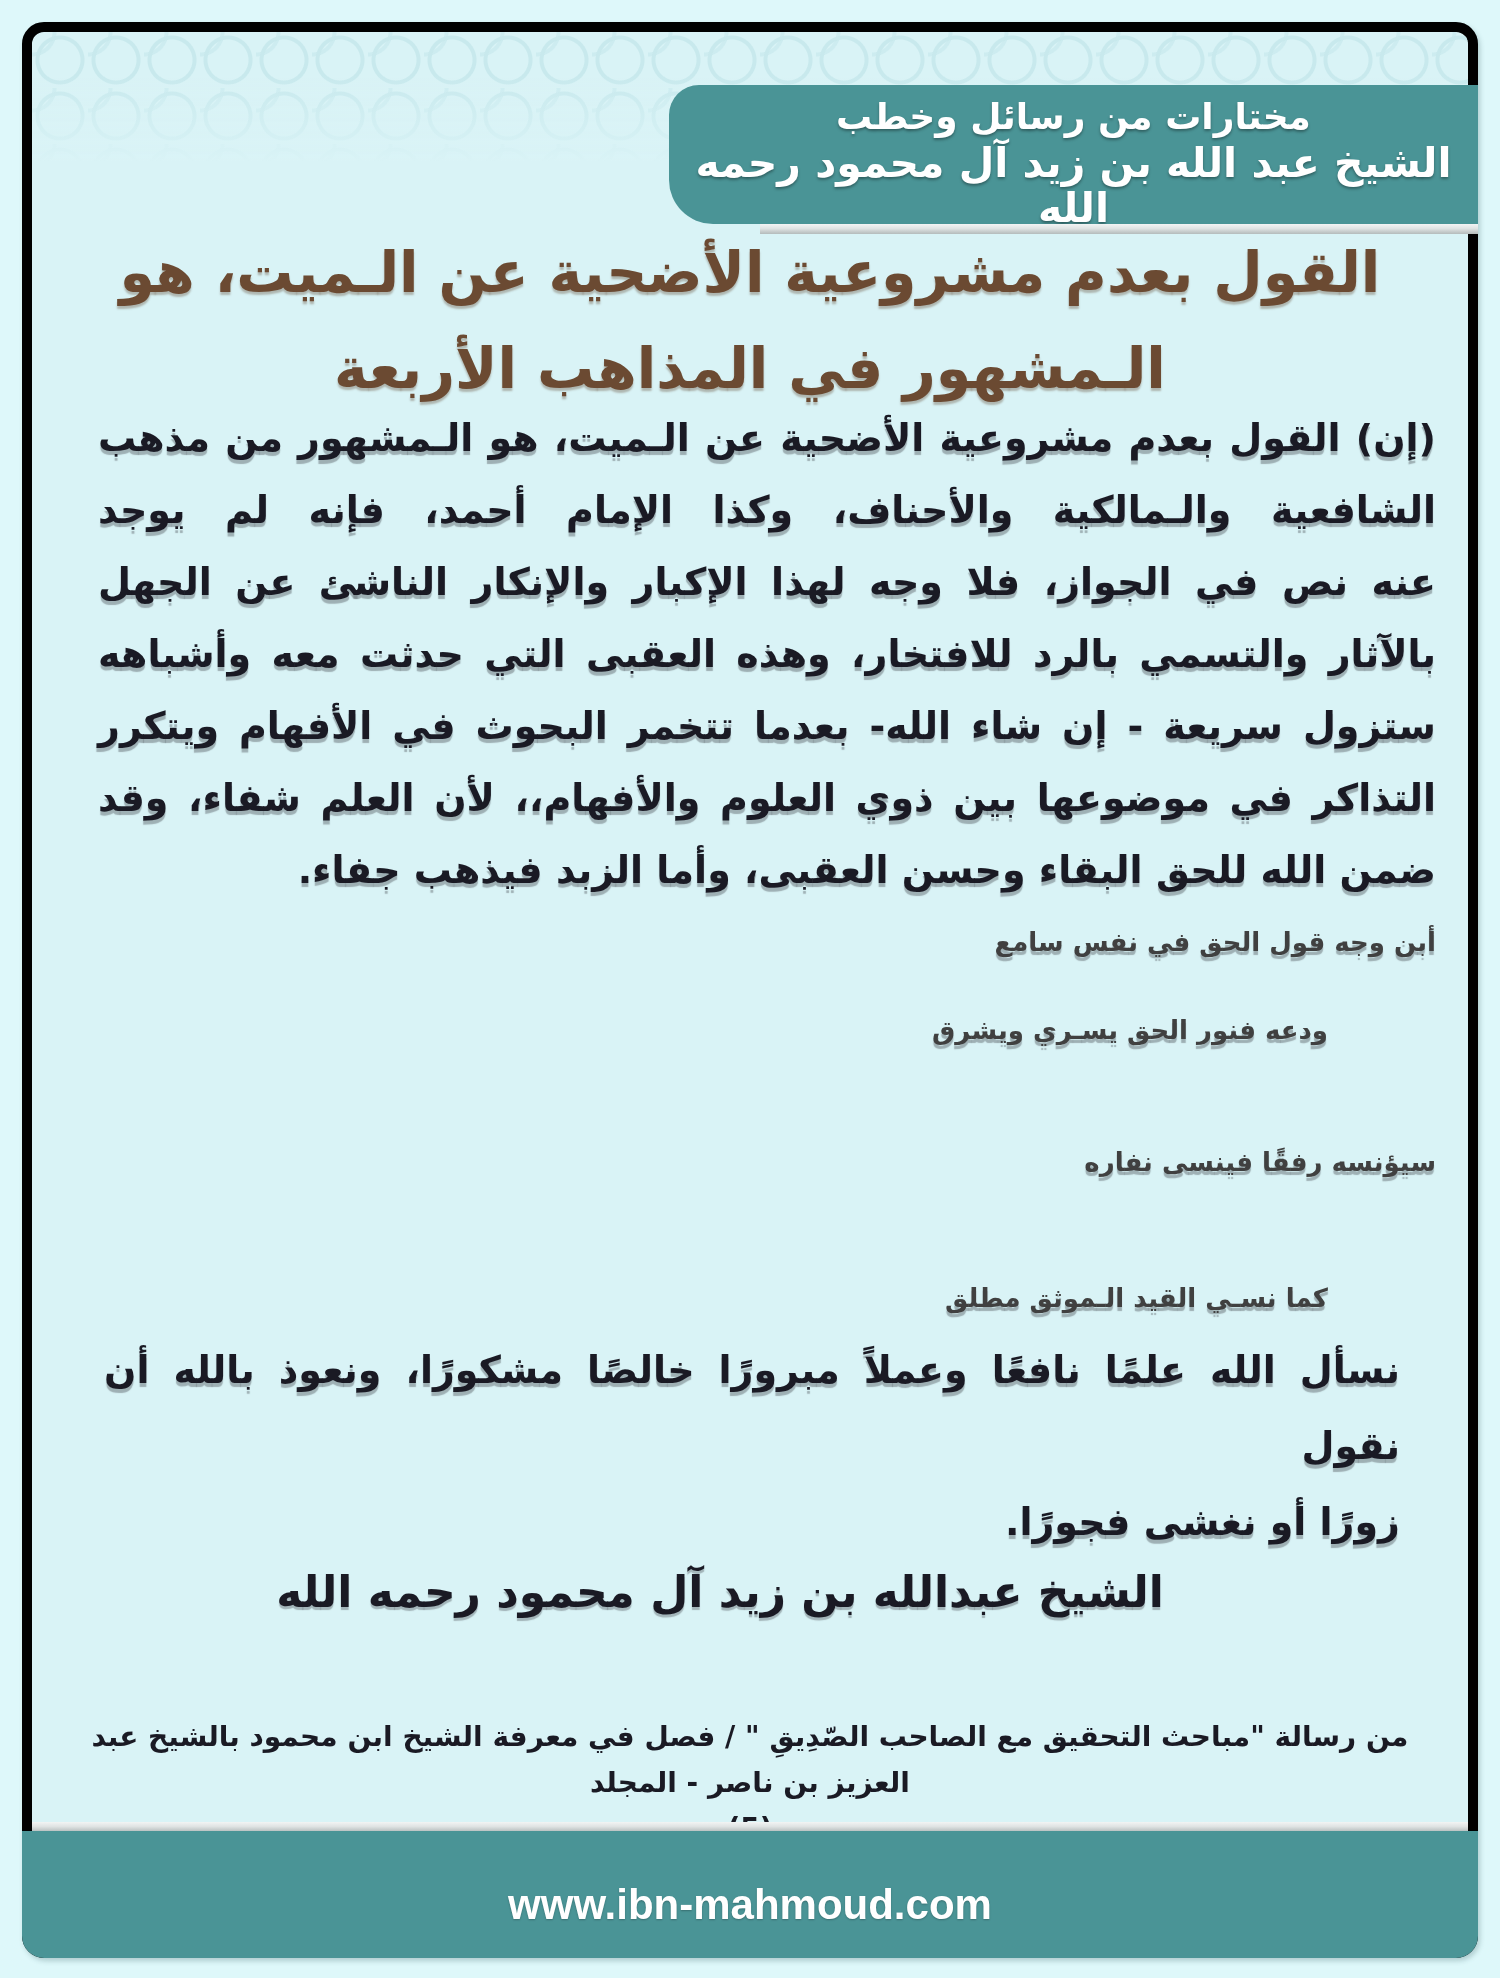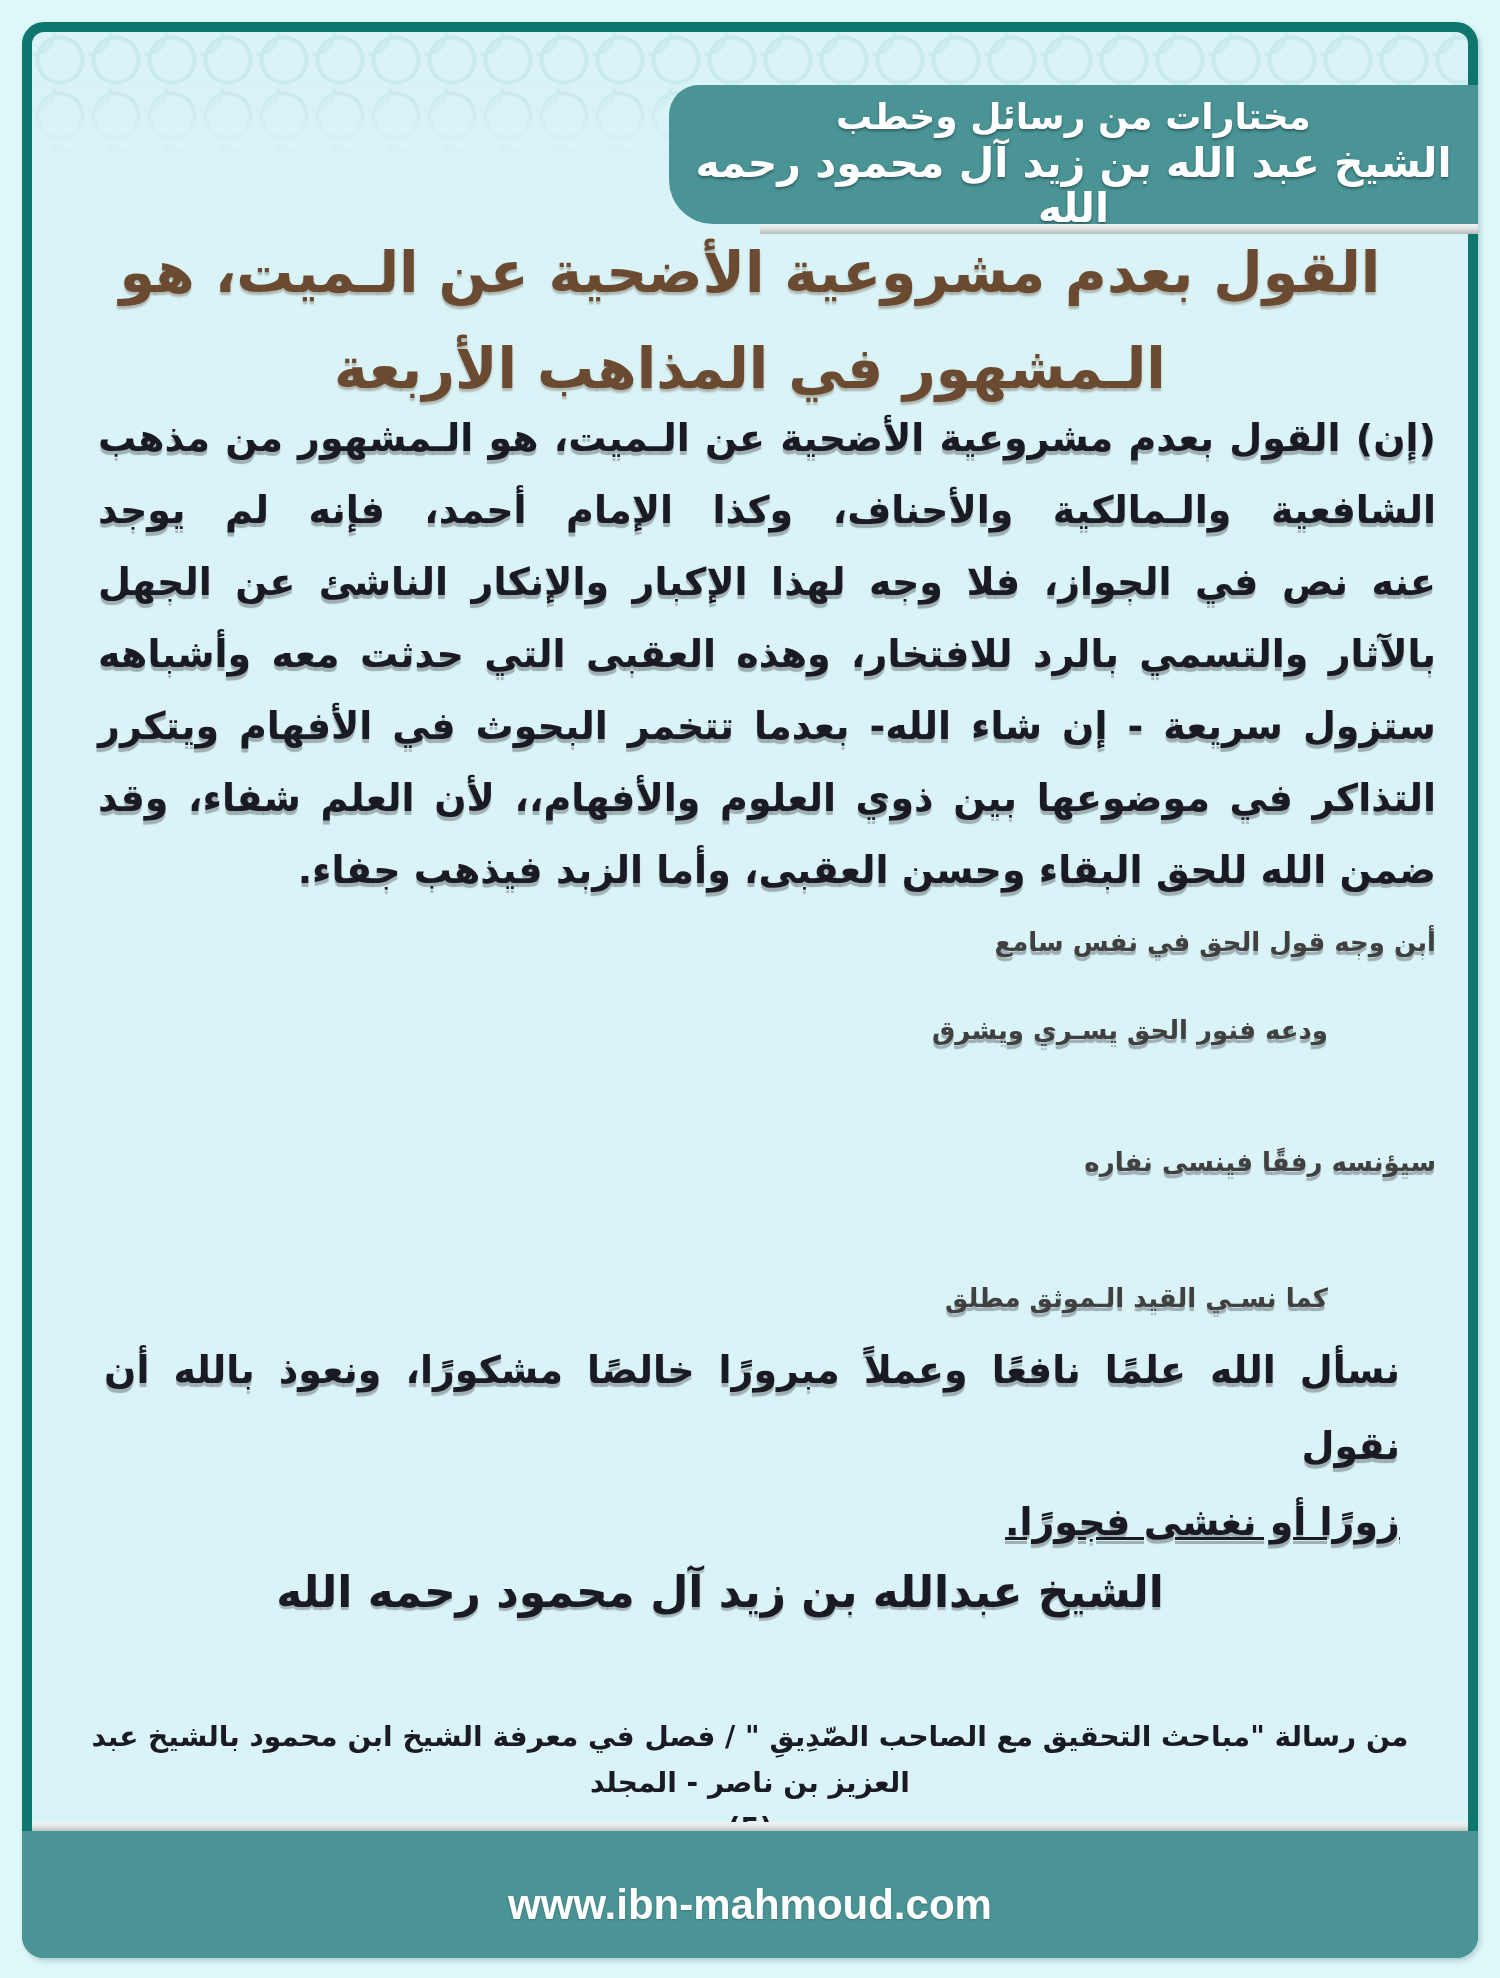--- a/index.html
+++ b/index.html
@@ -7,21 +7,21 @@
     position:relative;
     width:1500px;height:1978px;
     background:#def8fa;
     font-family:"DejaVu Sans",sans-serif;
     overflow:hidden;
   }
   .frame{
     position:absolute;left:22px;top:22px;
     width:1436px;height:1916px;
     background:#d9f3f6;
-    border:10px solid #0f766e;
+    border:10px solid #000000;
     border-radius:22px;
     box-shadow:2px 3px 5px rgba(40,80,85,0.25);
   }
   .inner{position:absolute;left:0;top:0;width:1436px;height:1916px;}
   .pattern-band{
     position:absolute;left:0;top:0;right:0;height:140px;
     border-radius:12px 12px 0 0;
     background-image:
       linear-gradient(180deg, rgba(217,243,246,0) 30%, #d9f3f6 92%),
       radial-gradient(circle at 28px 28px, rgba(200,233,237,0) 20px, #c8e9ed 21px, #c8e9ed 24px, rgba(200,233,237,0) 25px),
@@ -64,21 +64,21 @@
   .v1a{top:880px;right:32px;left:66px;}
   .v1b{top:968px;right:140px;left:66px;}
   .v2a{top:1100px;right:32px;left:66px;}
   .v2b{top:1236px;right:140px;left:66px;}
   .closing{
     position:absolute;left:72px;right:68px;top:1300px;
     direction:rtl;color:#1a1a24;font-weight:bold;font-size:38px;
     text-shadow:0 4px 1px rgba(110,120,125,0.55);
   }
   .closing .c1{display:block;line-height:76px;text-align:justify;text-align-last:justify;}
-  .closing .c2{display:block;line-height:76px;text-align:right;text-decoration:underline;}
+  .closing .c2{display:block;line-height:76px;text-align:right;}
   .signature{
     position:absolute;left:0;right:60px;top:1530px;
     direction:rtl;text-align:center;
     color:#1a1a24;font-weight:bold;font-size:44px;line-height:60px;
     text-shadow:0 3px 1px rgba(110,120,125,0.5);
   }
   .citation{
     position:absolute;left:20px;right:20px;top:1682px;
     direction:rtl;text-align:center;
     color:#1a1a24;font-weight:bold;font-size:28px;line-height:46px;

